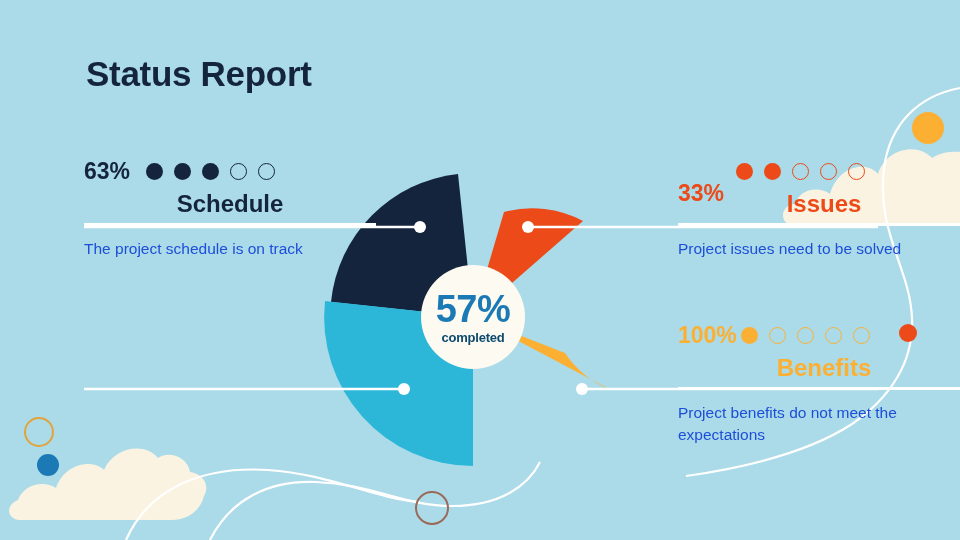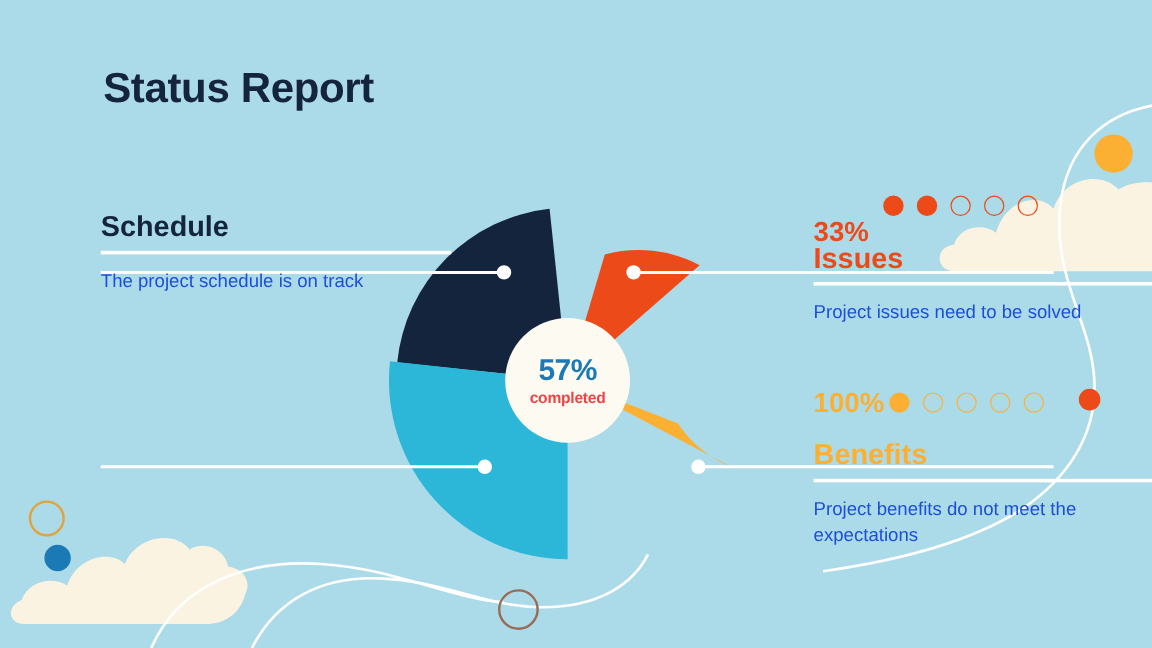--- a/index.html
+++ b/index.html
@@ -78,24 +78,25 @@
   }
   .dot.empty {
     background: transparent;
     border: 1.5px solid currentColor;
   }
   .dot.filled {
     background: currentColor;
     border: none;
   }
   .panel-name {
-    margin-top: 19px;
+    margin-top: 7px;
     font-size: 24px;
     font-weight: bold;
     line-height: 1.05;
+    text-align: center;
   }
   .panel-rule {
     margin-top: 7px;
     height: 2.5px;
     background: #ffffff;
     width: 292px;
   }
   .panel-desc {
     margin-top: 12px;
     font-size: 15.5px;
@@ -111,31 +112,31 @@
     width: 104px;
     height: 104px;
     border-radius: 50%;
     background: #fdfaf2;
     display: flex;
     flex-direction: column;
     align-items: center;
     justify-content: center;
   }
   .center-pct {
-    font-size: 25px;
+    font-size: 38px;
     font-weight: bold;
     color: #1b7ab5;
     line-height: 1;
     letter-spacing: -0.5px;
   }
   .center-label {
     margin-top: 3px;
     font-size: 13px;
     font-weight: bold;
-    color: #ef4444;
+    color: #0c4a6e;
     line-height: 1;
     letter-spacing: -0.2px;
   }
 </style>
 </head>
 <body>
 
 <div id="slide">
 
   <svg id="bg-decor" viewBox="0 0 960 540">
@@ -185,20 +186,30 @@
     <line x1="84" y1="389" x2="404" y2="389" stroke="#ffffff" stroke-width="2.5"></line>
     <circle cx="404" cy="389" r="6" fill="#ffffff"></circle>
 
     <line x1="582" y1="389" x2="878" y2="389" stroke="#ffffff" stroke-width="2.5"></line>
     <circle cx="582" cy="389" r="6" fill="#ffffff"></circle>
   </svg>
 
   <div class="page-title">Status Report</div>
 
   <div class="panel panel-left panel-top">
+    <div class="panel-head">
+      <div class="panel-pct" style="color: rgb(20, 36, 61);">63%</div>
+      <div class="dots" style="color: rgb(20, 36, 61);">
+          <span class="dot filled"></span>
+          <span class="dot filled"></span>
+          <span class="dot filled"></span>
+          <span class="dot empty"></span>
+          <span class="dot empty"></span>
+        </div>
+    </div>
     <div class="panel-name" style="color: rgb(20, 36, 61);">Schedule</div>
     <div class="panel-rule"></div>
     <div class="panel-desc">The project schedule is on track</div>
   </div>
 
   <div class="panel panel-right panel-top">
     <div class="panel-head">
       <div class="panel-pct" style="color: rgb(236, 74, 24); margin-top: 44px;">33%</div>
       <div class="dots" style="color: rgb(236, 74, 24);">
           <span class="dot filled"></span>

